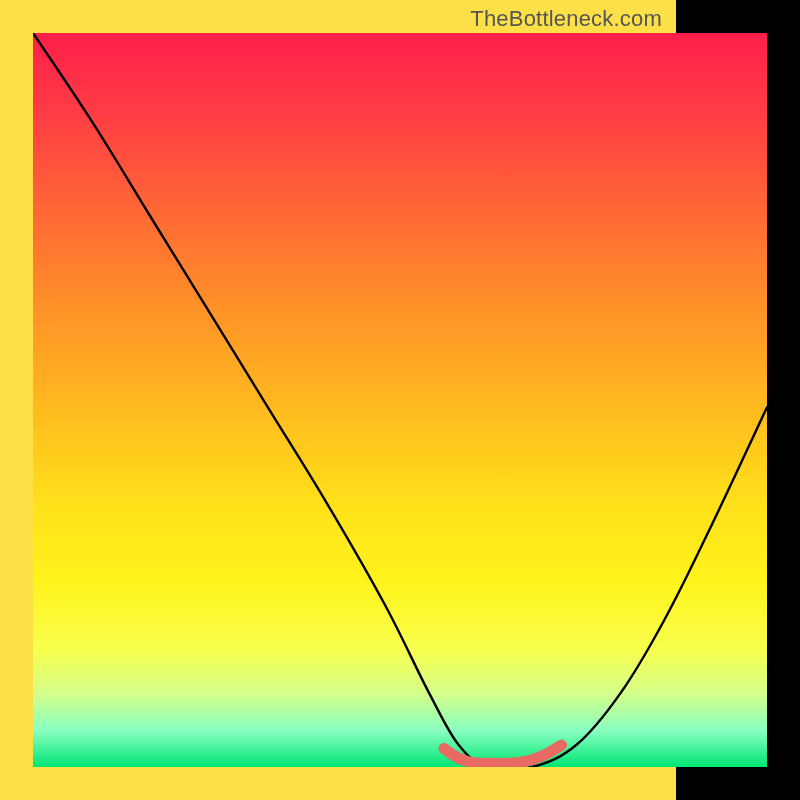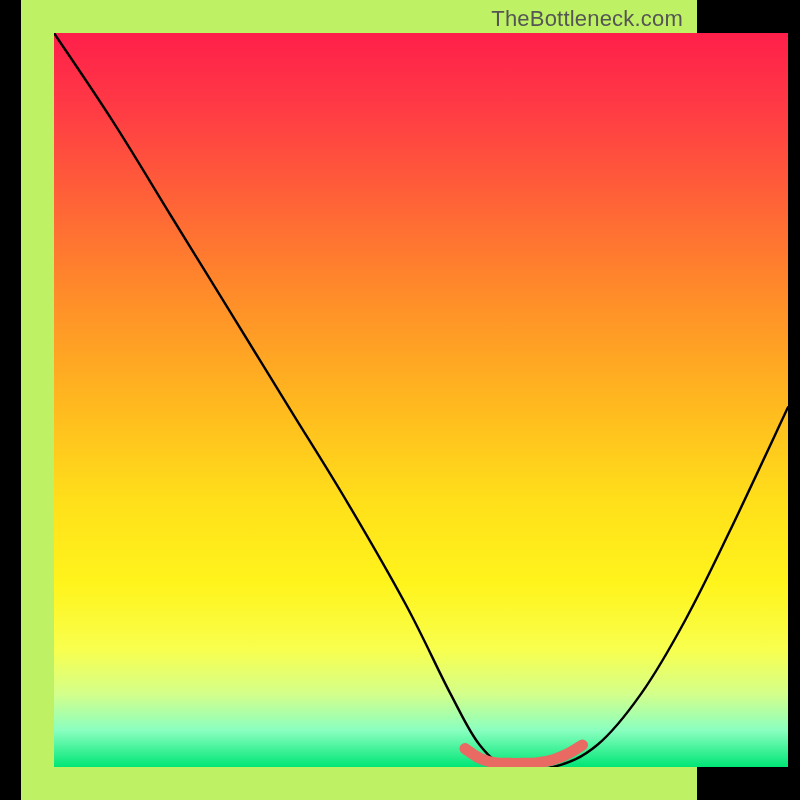--- a/index.html
+++ b/index.html
@@ -8,22 +8,21 @@
     width: 800px;
     height: 800px;
     background: #000;
     overflow: hidden;
     font-family: Arial, Helvetica, sans-serif;
   }
   .frame {
     position: relative;
     width: 676px;
     height: 800px;
-    background: #bef264;
-    margin-left: 21px;
+    background: #fde047;
   }
   .watermark {
     position: absolute;
     top: 6px;
     right: 14px;
     color: #555;
     font-size: 22px;
     font-weight: 500;
     letter-spacing: 0.2px;
     z-index: 3;

